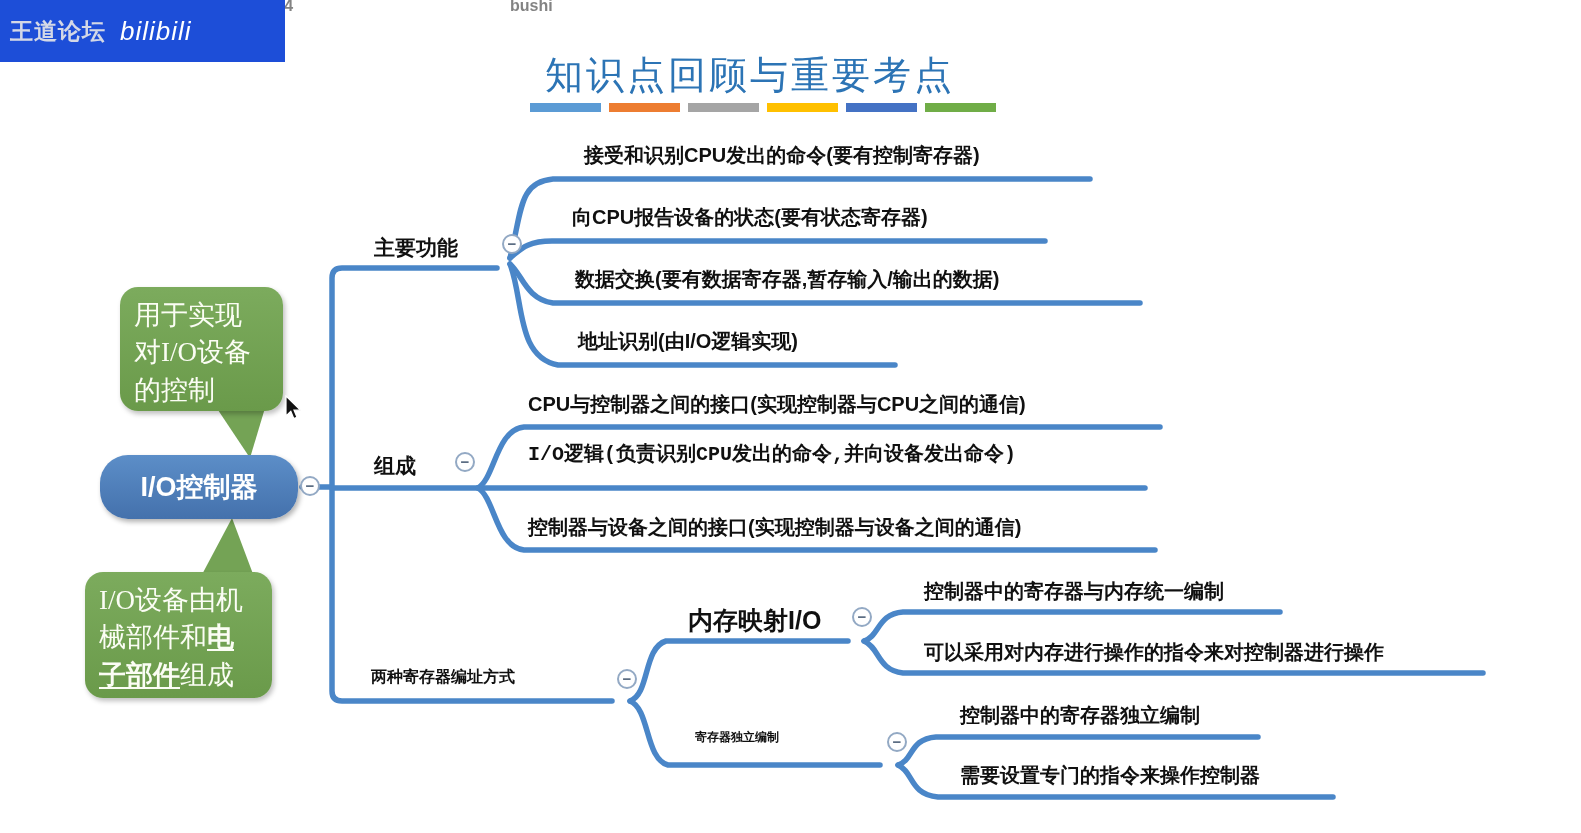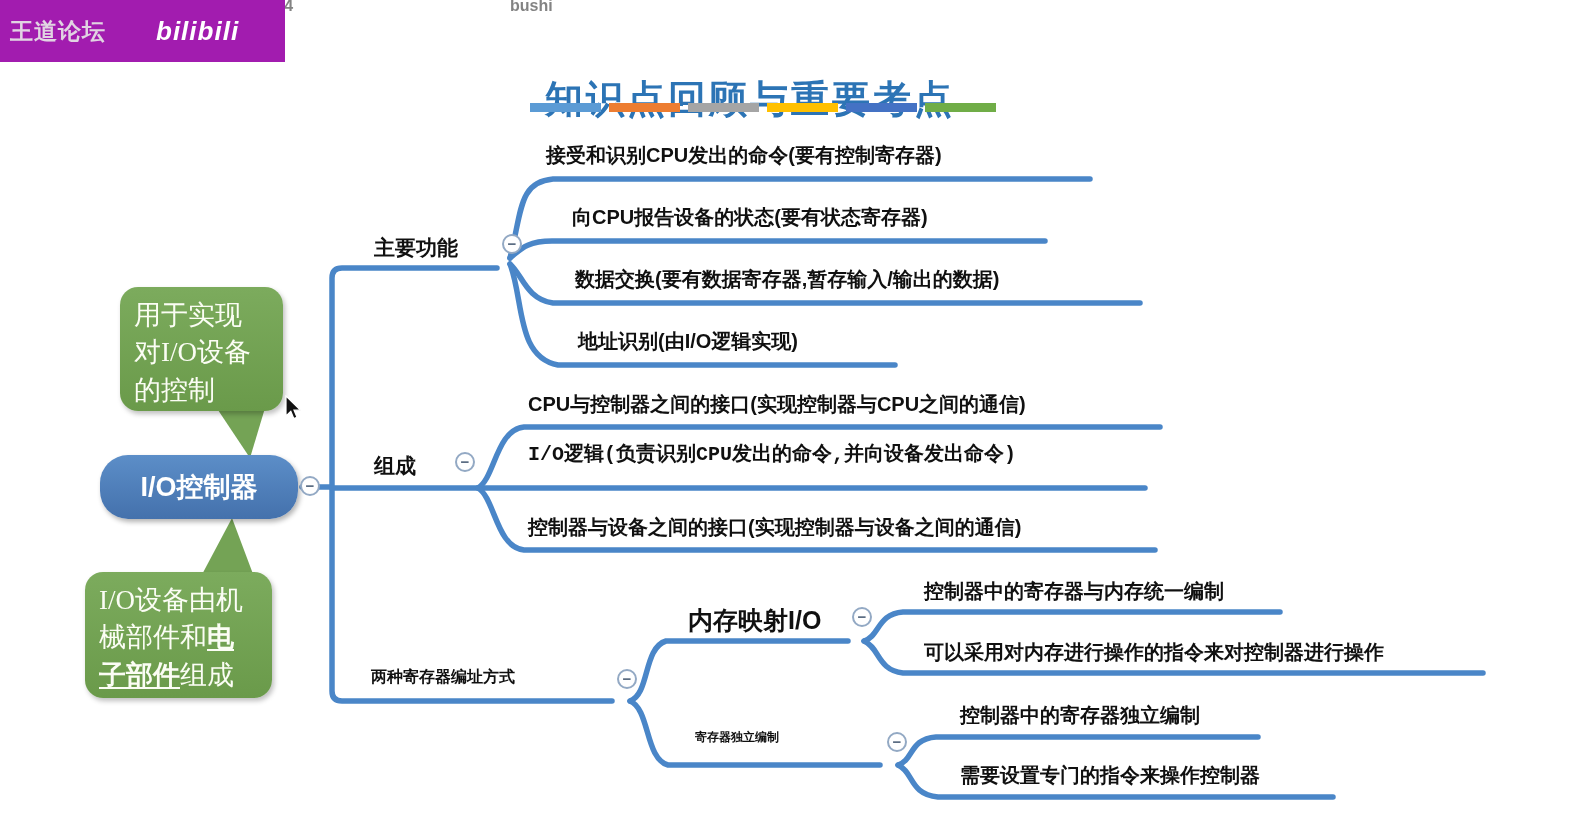--- a/index.html
+++ b/index.html
@@ -7,29 +7,29 @@
               font-family:"Liberation Sans", sans-serif; }
   .canvas { position:relative; width:1581px; height:833px; background:#ffffff; }
 
   svg.lines { position:absolute; left:0; top:0; z-index:1; }
   svg.lines path.blue { stroke:#4a86c8; stroke-width:5.5; fill:none; stroke-linecap:round; }
   svg.lines polygon.tail { fill:#74a355; }
 
   .abs { position:absolute; z-index:3; }
 
   .title { left:500px; top:50px; width:500px; text-align:center;
-           font-family:"Liberation Serif", serif; font-weight:bold;
-           font-size:38px; color:#2c74b5; letter-spacing:3px;margin-top:24px; }
+           font-family:"Liberation Serif", serif; font-weight:normal;
+           font-size:38px; color:#2c74b5; letter-spacing:3px; }
   .bars { left:530px; top:103px; display:flex; gap:8px; }
   .bars span { display:block; width:71px; height:9px; }
 
-  .watermark { left:0; top:0; width:285px; height:62px; background:#a21caf;
+  .watermark { left:0; top:0; width:285px; height:62px; background:#1d4ed8;
                display:flex; align-items:center; gap:14px; padding:0 10px; z-index:4; }
   .wm-site { color:#e8e8e8; font-size:23px; font-weight:bold; letter-spacing:1px; opacity:.9; }
-  .wm-logo { color:#ffffff; font-size:26px; font-weight:bold; font-style:italic; letter-spacing:1px;margin-left:36px; }
+  .wm-logo { color:#ffffff; font-size:26px; font-weight:normal; font-style:italic; letter-spacing:1px; }
 
   .faint { color:#5a5a5a; font-size:16px; font-weight:bold; opacity:.75; }
 
   .root-node { left:100px; top:455px; width:198px; height:64px; border-radius:28px;
                background:linear-gradient(180deg,#5c8ec8,#4471ac);
                box-shadow:2px 3px 5px rgba(0,0,0,.3);
                display:flex; align-items:center; justify-content:center;
                color:#ffffff; font-size:27px; font-weight:bold; z-index:4; }
 
   .callout { background:linear-gradient(180deg,#7cab5d,#6a9a4a); border-radius:18px;
@@ -109,21 +109,21 @@
   <div class="abs root-node">
     <span>I/O控制器</span>
   </div>
 
   <div class="abs node-label" style="left:374px; top:234px;text-align:center;">主要功能</div>
   <div class="abs node-label" style="left:374px; top:452px;">组成</div>
   <div class="abs node-label" style="left:371px; top:667px; font-size:16px;">两种寄存器编址方式</div>
   <div class="abs node-label" style="left:688px; top:604px; font-size:25px;">内存映射I/O</div>
   <div class="abs node-label" style="left:695px; top:729px; font-size:12px;">寄存器独立编制</div>
 
-  <div class="abs leaf" style="left:546px; top:142px;text-align:right;">接受和识别CPU发出的命令(要有控制寄存器)</div>
+  <div class="abs leaf" style="left:584px; top:142px;text-align:right;">接受和识别CPU发出的命令(要有控制寄存器)</div>
   <div class="abs leaf" style="left:572px; top:204px;">向CPU报告设备的状态(要有状态寄存器)</div>
   <div class="abs leaf" style="left:575px; top:266px;">数据交换(要有数据寄存器,暂存输入/输出的数据)</div>
   <div class="abs leaf" style="left:578px; top:328px;">地址识别(由I/O逻辑实现)</div>
 
   <div class="abs leaf" style="left:528px; top:391px;">CPU与控制器之间的接口(实现控制器与CPU之间的通信)</div>
   <div class="abs leaf" style="left:528px; top:440px;font-family:Liberation Mono, monospace;">I/O逻辑(负责识别CPU发出的命令,并向设备发出命令)</div>
   <div class="abs leaf" style="left:528px; top:514px;">控制器与设备之间的接口(实现控制器与设备之间的通信)</div>
 
   <div class="abs leaf" style="left:924px; top:578px;">控制器中的寄存器与内存统一编制</div>
   <div class="abs leaf" style="left:924px; top:639px;">可以采用对内存进行操作的指令来对控制器进行操作</div>

